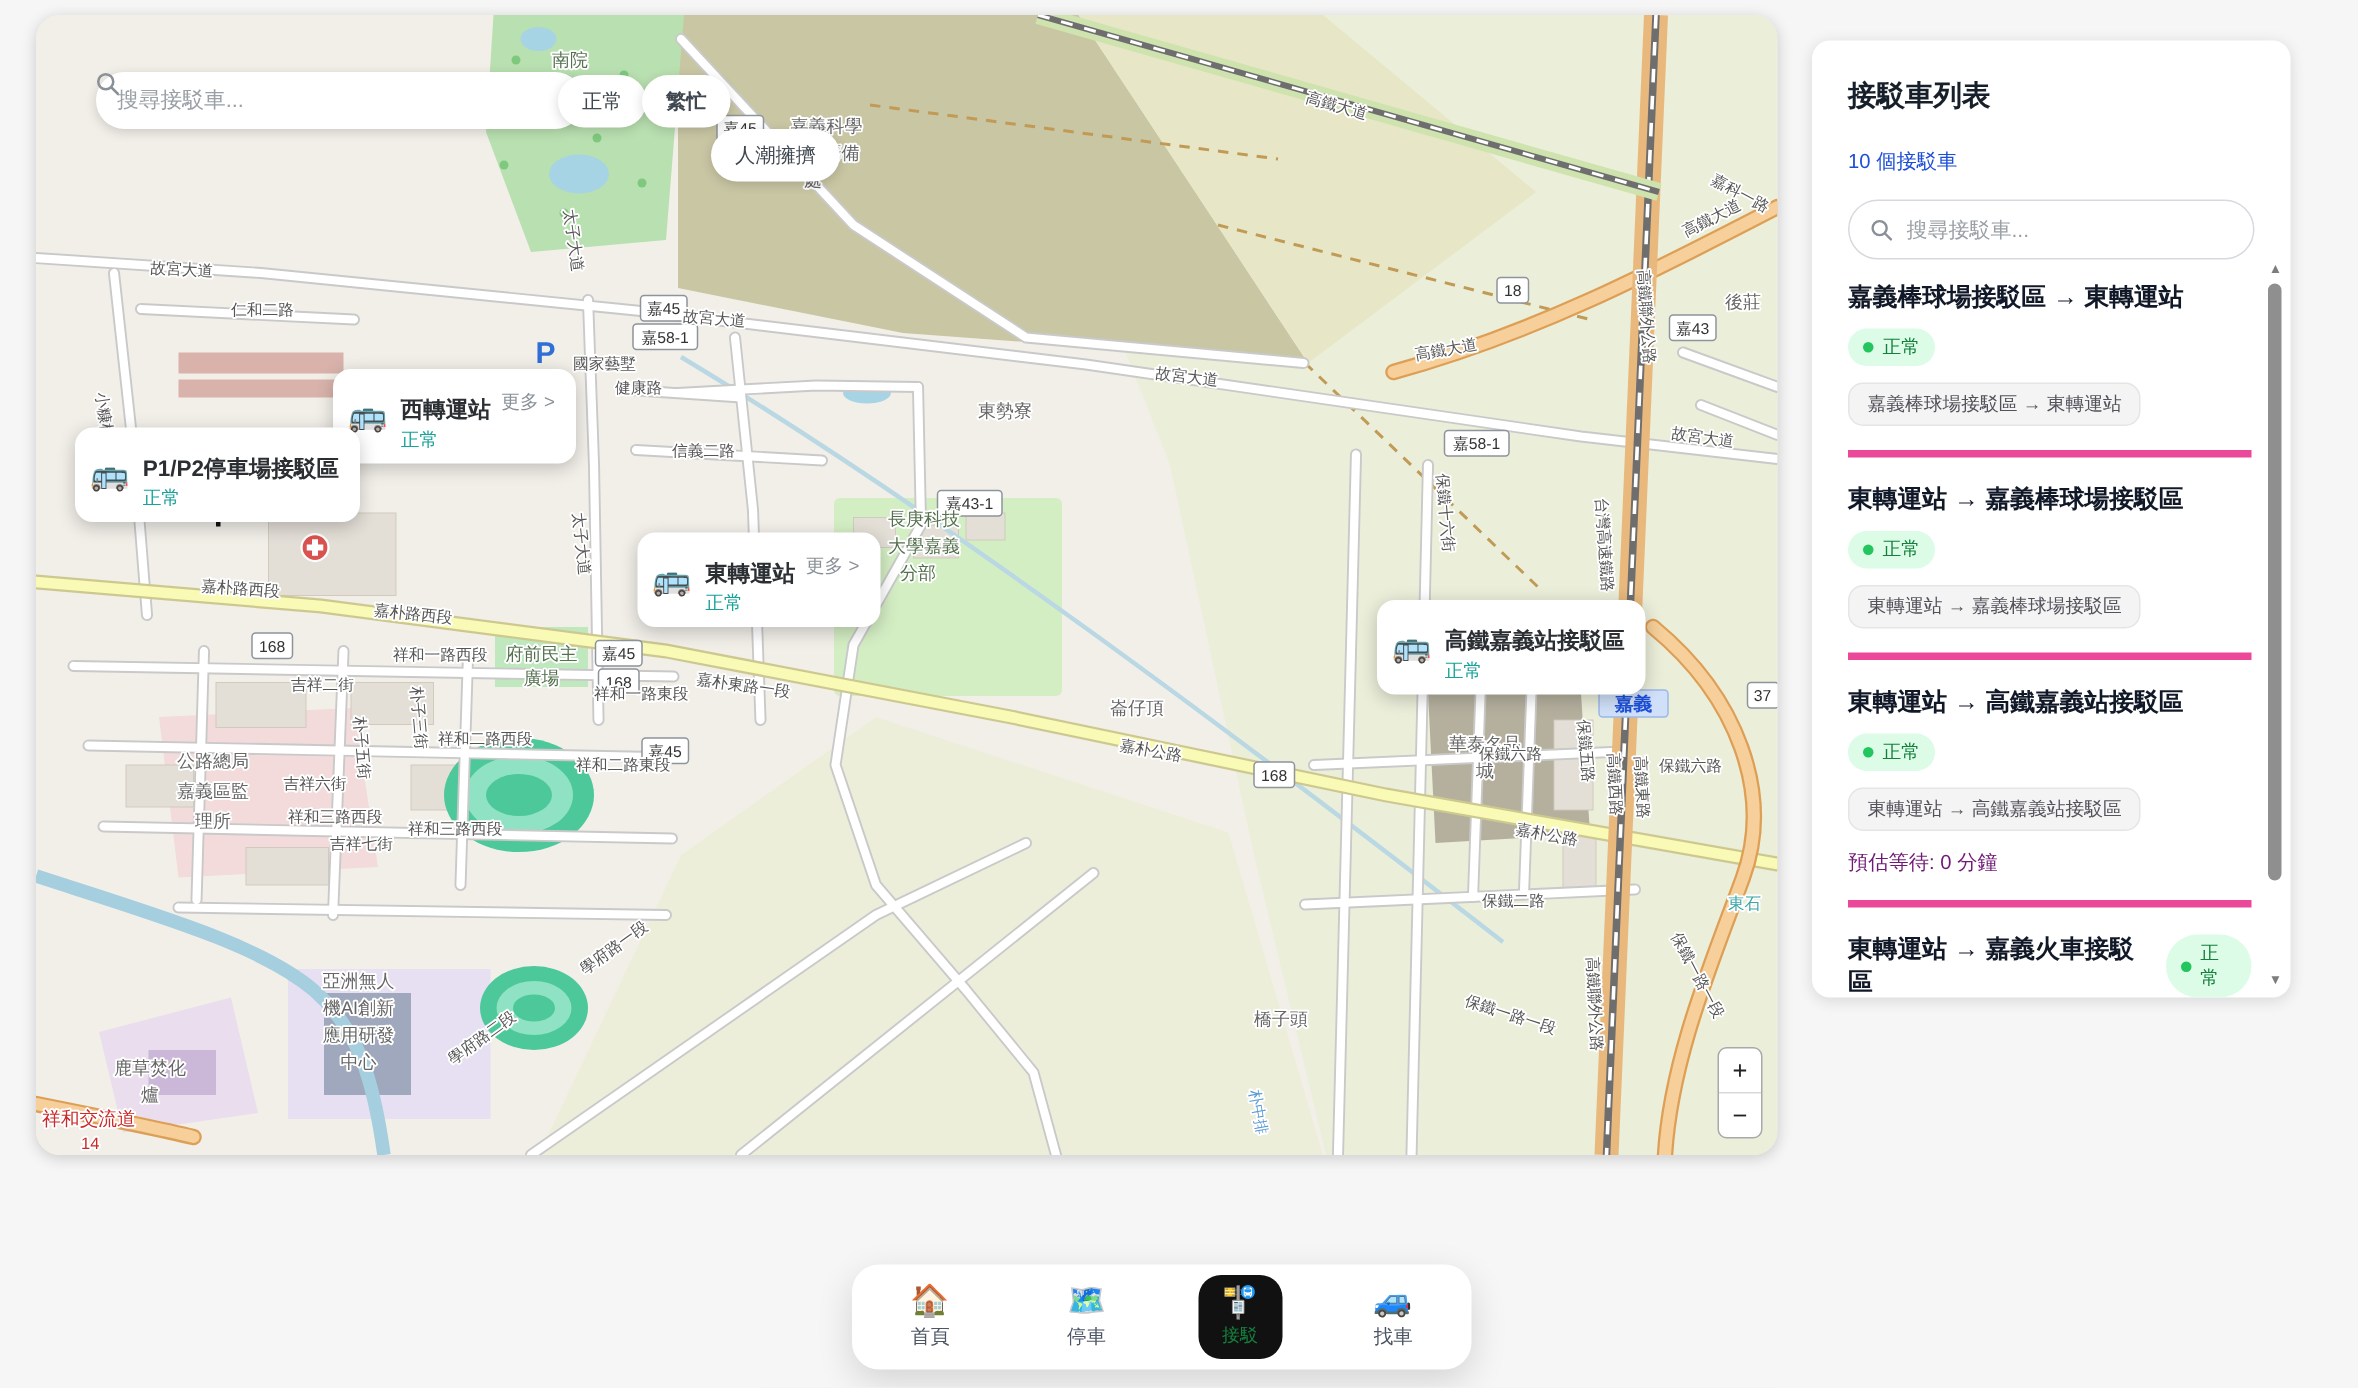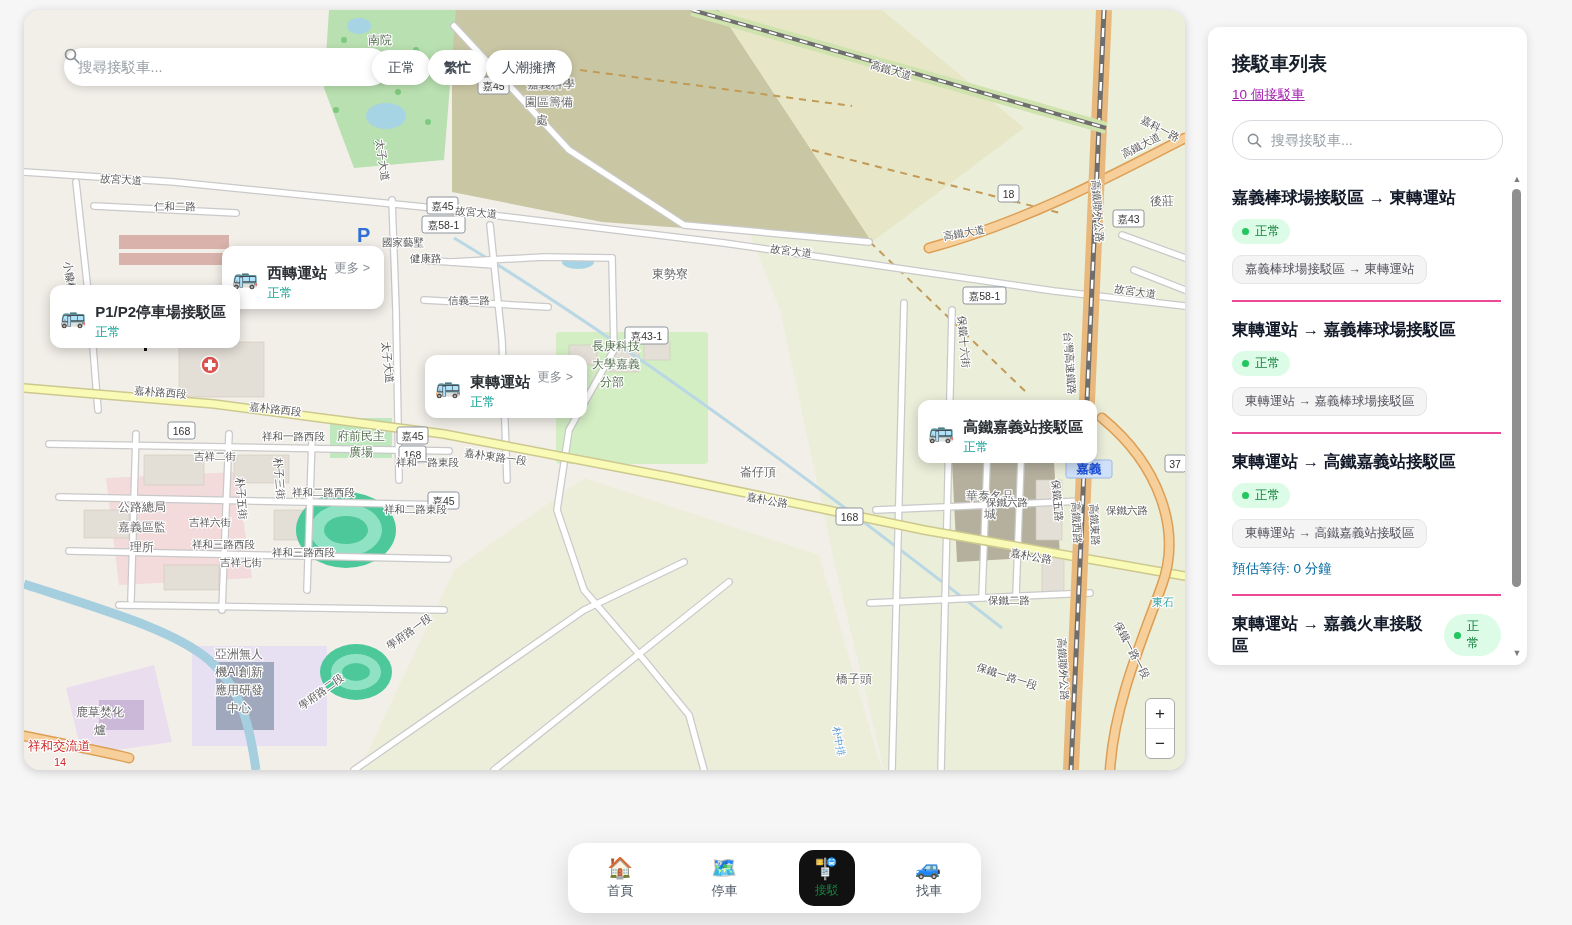--- a/index.html
+++ b/index.html
@@ -45,41 +45,41 @@
   .zoomctl .zbtn { flex:1; display:flex; align-items:center; justify-content:center;
     font-size:17px; color:#222; cursor:pointer; }
   .zoomctl .zbtn:first-child { border-bottom:1px solid #d9d9d9; }
 
   
   .side-card { position:absolute; left:1208px; top:27px; width:319px; height:638px;
     background:#fff; border-radius:12px; box-shadow:0 2px 10px rgba(0,0,0,.12);
     overflow:hidden; }
   .side-head { padding:24px 24px 2px 24px; }
   .side-title { font-size:19px; font-weight:700; color:#17202a; }
-  .side-count { font-size:13.5px; color:#a21caf; margin-top:9px;text-decoration:underline; }
+  .side-count { font-size:13.5px; color:#1d4ed8; margin-top:22px; }
   .side-search { margin:14px 24px 0 24px; height:40px; border:1px solid #d6d9de;
     border-radius:20px; display:flex; align-items:center; padding:0 14px; gap:9px; }
   .side-search input { border:none; outline:none; flex:1; font-size:14px; color:#333;
     font-family:inherit; background:transparent; }
   .side-search input::placeholder { color:#9aa0a6; }
   .side-list { position:absolute; left:0; right:0; top:143px; bottom:0; overflow:hidden;
     padding:0 26px 0 24px; }
-  .s-item { padding:17px 0 16px 0; border-bottom:2px solid #ec4899; }
+  .s-item { padding:17px 0 16px 0; border-bottom:5px solid #ec4899; }
   .s-item:last-child { border-bottom:none; }
   .s-title-row { display:flex; align-items:center; gap:10px; }
   .s-title { font-size:16.5px; font-weight:700; color:#111827; }
   .s-badge { display:inline-flex; align-items:center; gap:6px; background:#dcfce7;
     color:#15803d; font-size:12.5px; border-radius:999px; padding:4px 10px;
     width:max-content; margin-top:10px; }
   .s-badge.inline { margin-top:0; }
   .s-badge .dot { width:7px; height:7px; border-radius:50%; background:#22c55e; }
   .s-tag { display:inline-block; background:#f4f4f5; border:1px solid #e5e5e8;
     border-radius:10px; padding:5px 12px; font-size:12.5px; color:#52525b;
     margin-top:11px; white-space:nowrap; }
-  .s-wait { font-size:13.5px; color:#0369a1; margin-top:12px; }
+  .s-wait { font-size:13.5px; color:#701a75; margin-top:12px; }
   
   .sbar { position:absolute; right:4px; top:146px; bottom:6px; width:12px; z-index:9; }
   .sbar .arr { position:absolute; left:0; width:12px; height:12px; color:#7d7d7d;
     font-size:9px; text-align:center; line-height:12px; }
   .sbar .arr.up { top:0; } .sbar .arr.down { bottom:0; }
   .sbar .thumb { position:absolute; left:1px; top:16px; width:9px; height:398px;
     background:#8f8f8f; border-radius:5px; }
 
   
   .nav { position:absolute; left:568px; top:843px; width:413px; height:70px;
@@ -377,21 +377,21 @@
 
     <div class="map-search">
       <svg width="16" height="16" viewBox="0 0 16 16">
         <circle cx="6.5" cy="6.5" r="5" fill="none" stroke="#8a9097" stroke-width="1.7"></circle>
         <line x1="10.5" y1="10.5" x2="14.5" y2="14.5" stroke="#8a9097" stroke-width="1.7" stroke-linecap="round"></line>
       </svg>
       <input type="text" placeholder="搜尋接駁車..." style="">
     </div>
     <div class="chip" style="left:348px;">正常</div>
     <div class="chip" style="left:404px;font-weight:bold;">繁忙</div>
-    <div class="chip" style="left:462px;">人潮擁擠</div>
+    <div class="chip" style="left:450px;margin-top:36px;">人潮擁擠</div>
 
     <div class="stem" style="left:272px; top:276px; height:22px;"></div>
     <div class="stem" style="left:120px; top:315px; height:26px;"></div>
     <div class="stem" style="left:481px; top:387px; height:20px;"></div>
     <div class="stem" style="left:977px; top:432px; height:20px;"></div>
 
     <div class="popup" style="left:198px; top:236px;">
       <span class="bus">🚌</span>
       <div>
         <div style="display:flex; align-items:center;">

